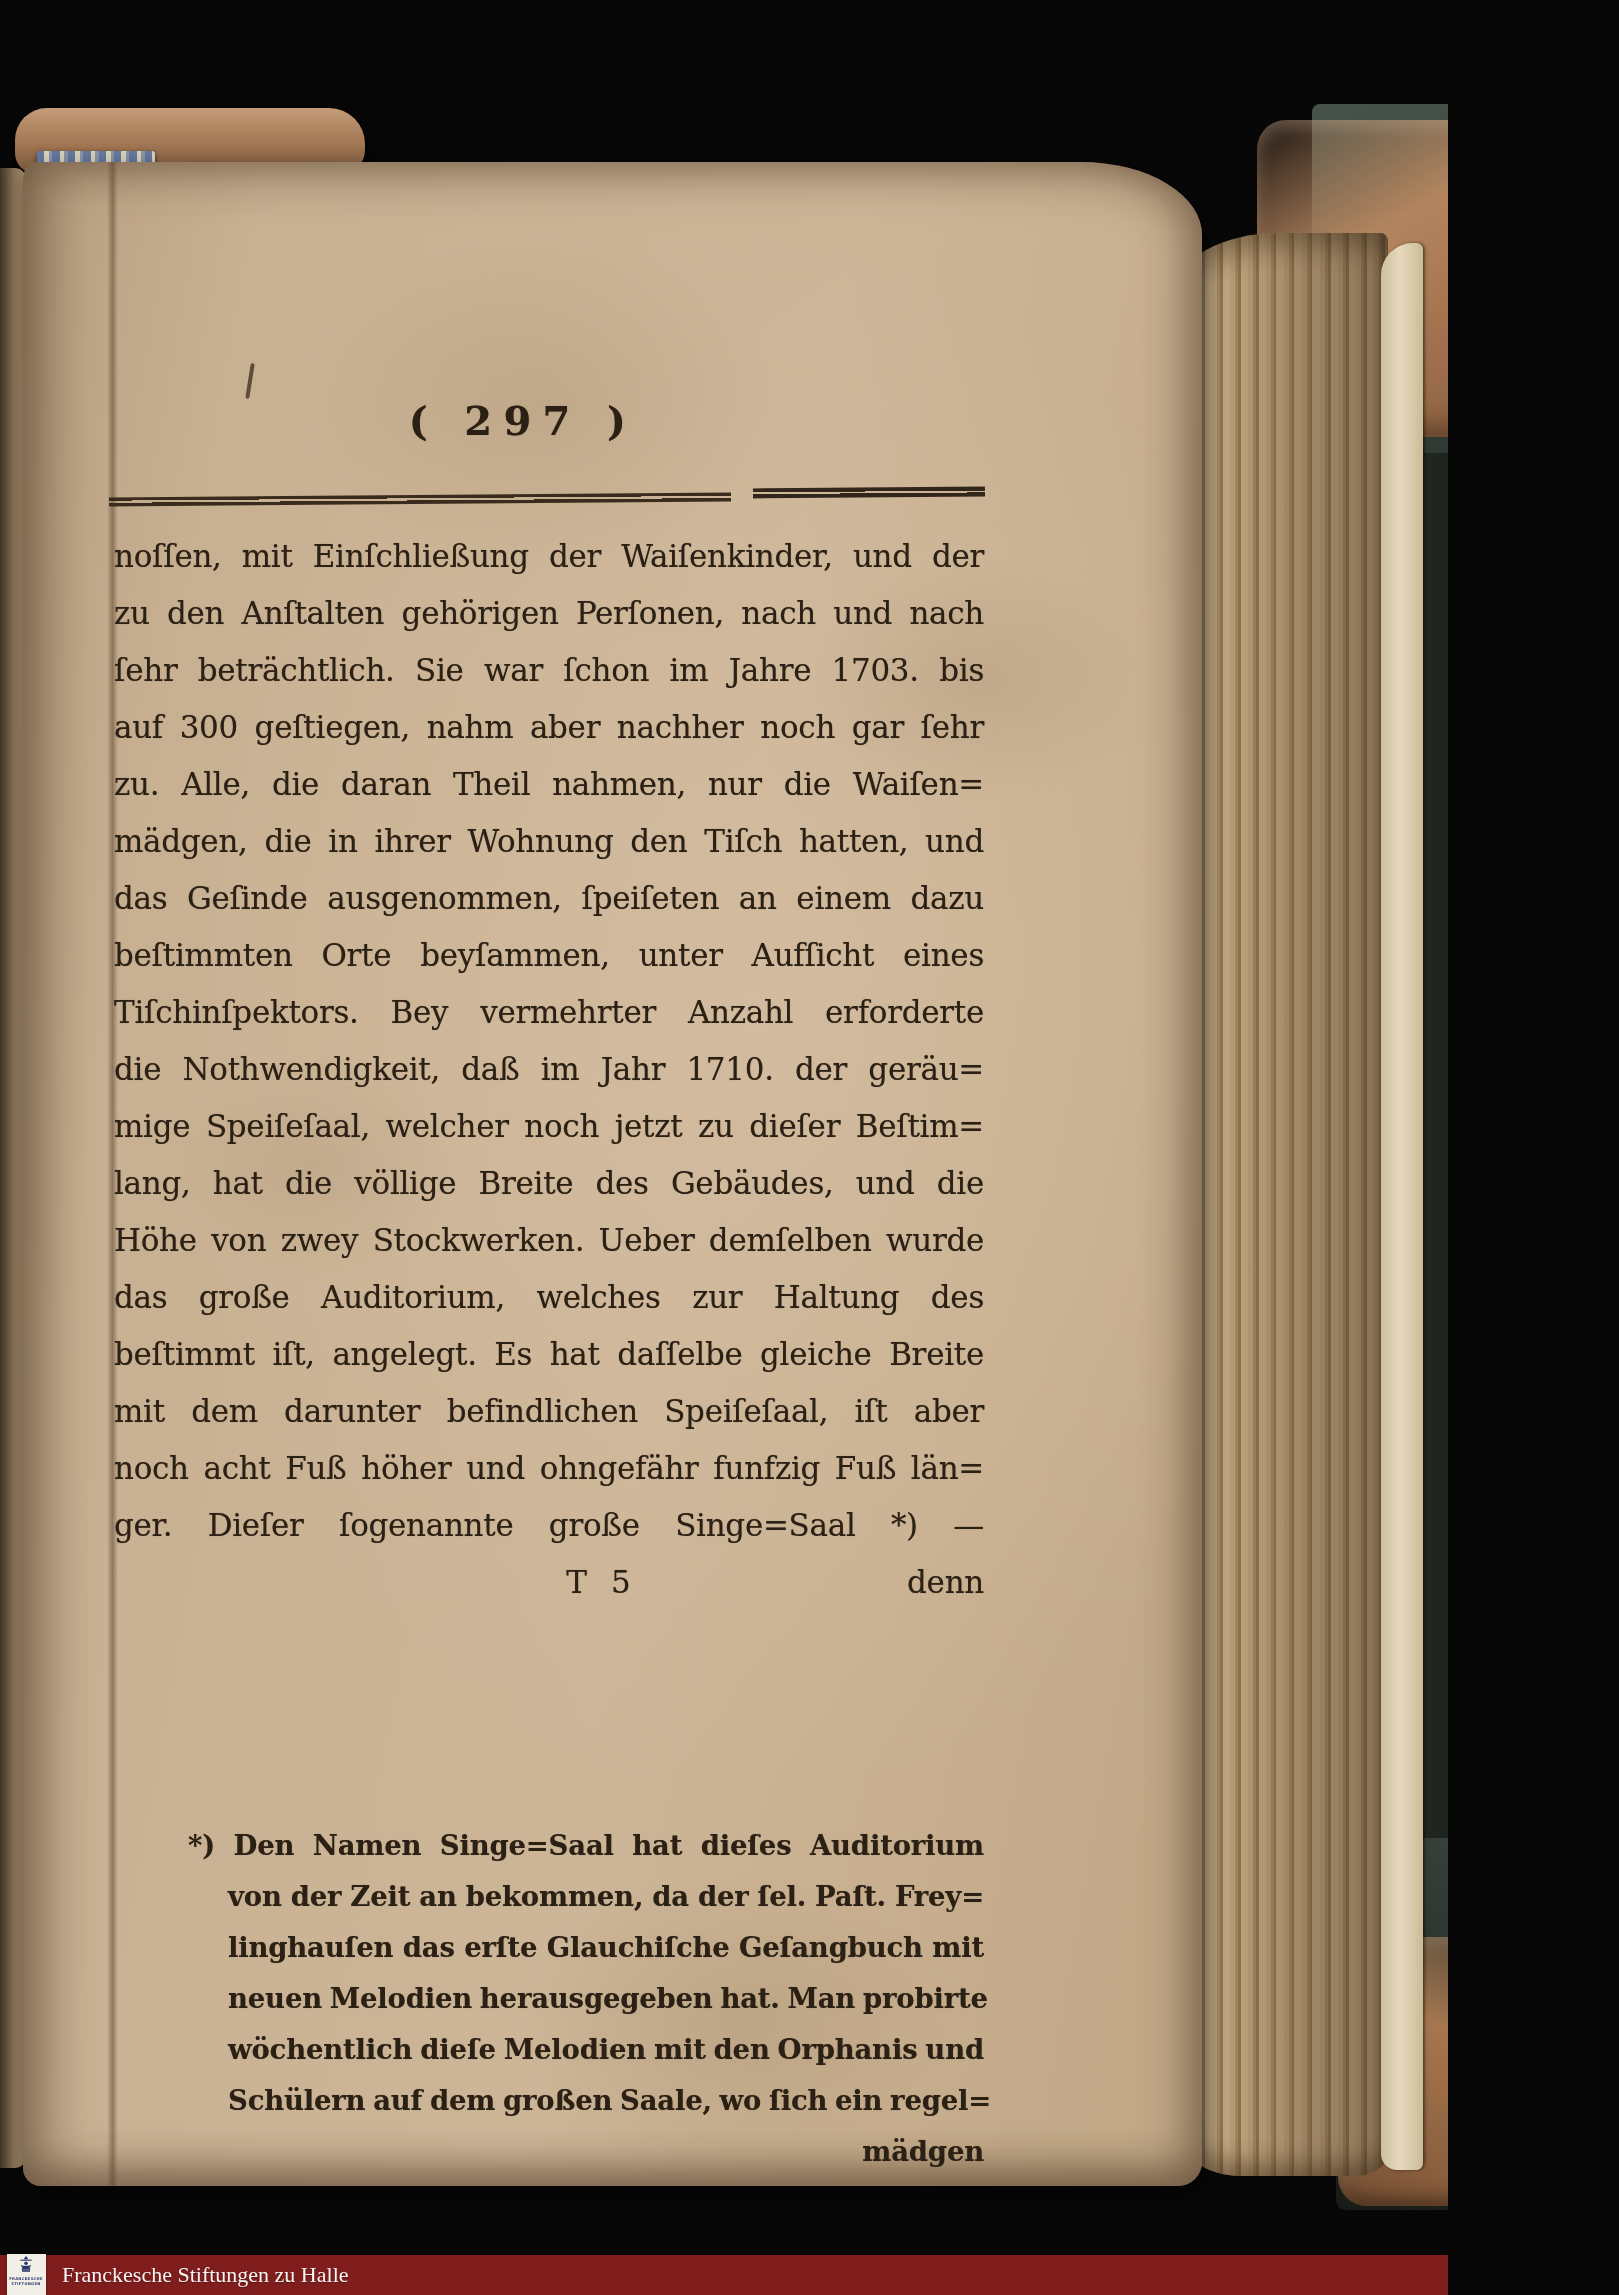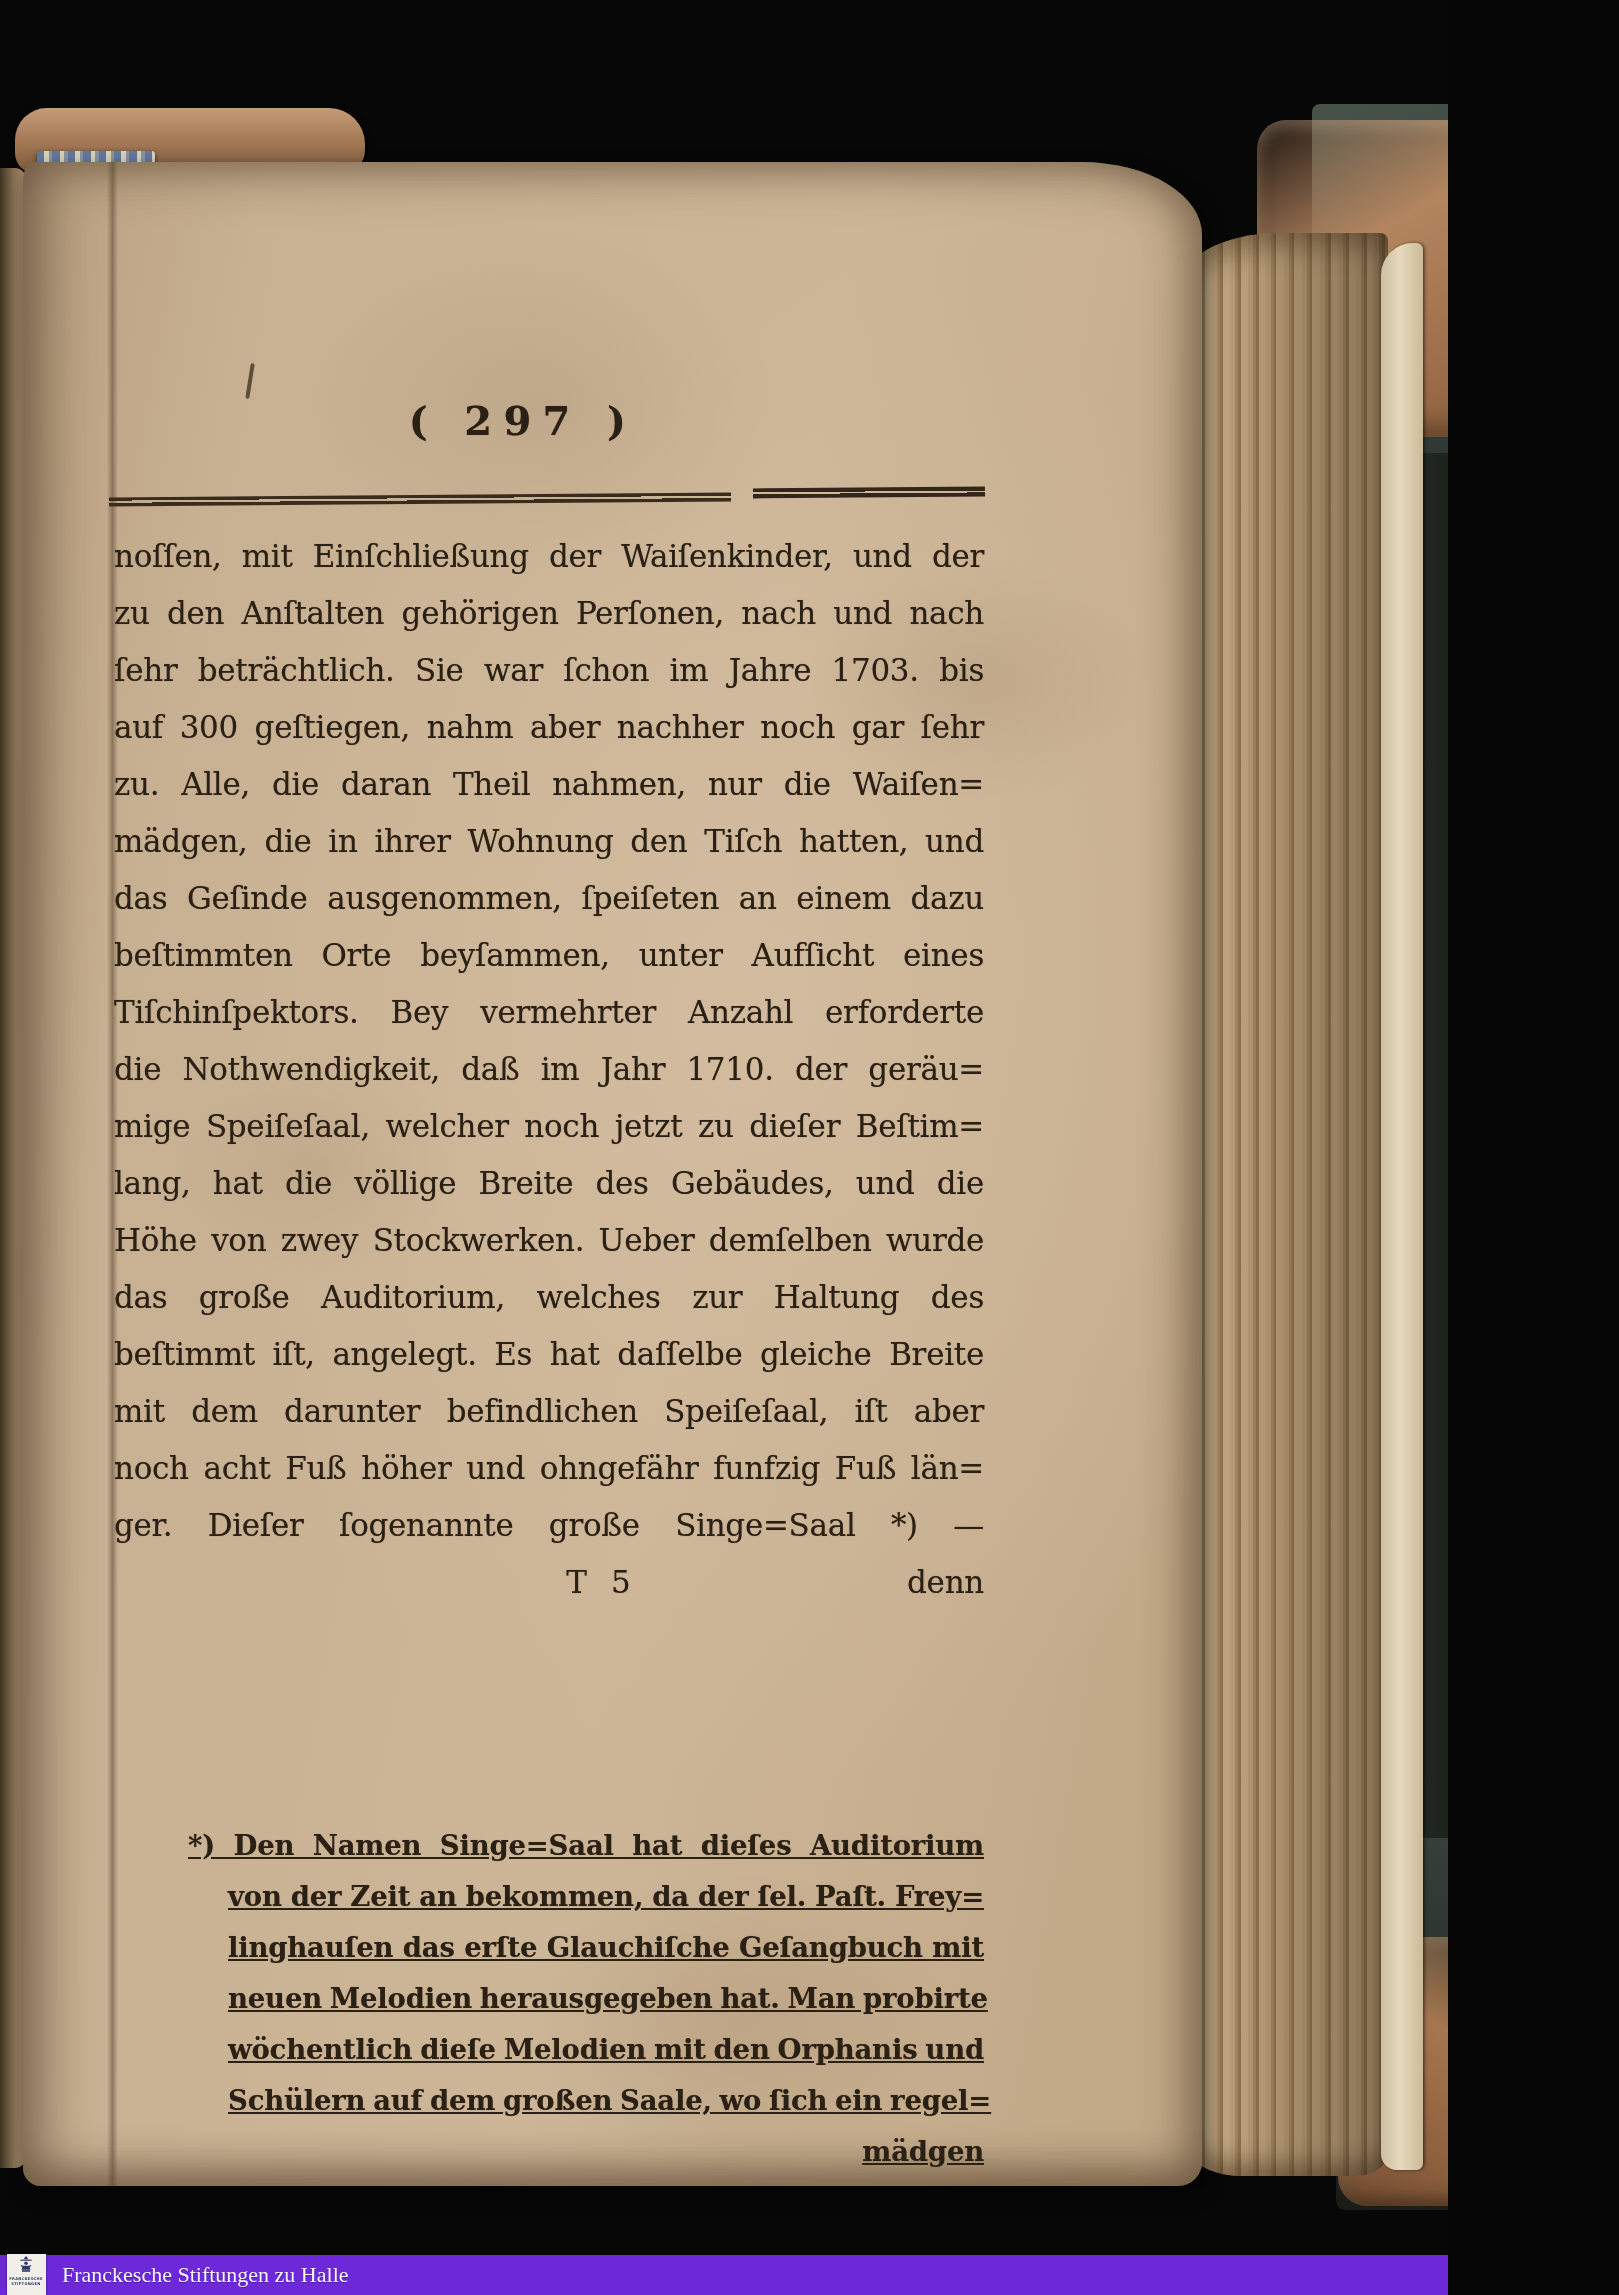--- a/index.html
+++ b/index.html
@@ -78,26 +78,26 @@
     text-shadow:0 0 0.8px rgba(43,32,20,.45);}
   .bline{height:57px;line-height:57px;text-align:justify;text-align-last:justify;white-space:nowrap;}
   .sig-row{display:flex;height:57px;line-height:57px;align-items:center;margin-left:33px;}
   .sig-row .c1{flex:1;}
   .sig-row .sig{transform:translateX(37px);letter-spacing:8px;}
   .sig-row .c2{flex:1;text-align:right;}
 
   .footnote{position:absolute;left:165px;top:1658px;width:796px;color:#2b2014;
     font-size:27.5px;font-weight:bold;letter-spacing:-0.2px;word-spacing:-1.6px;
     text-shadow:0 0 0.8px rgba(43,32,20,.4);}
-  .fline{height:51px;line-height:51px;padding-left:40px;text-align:justify;text-align-last:justify;white-space:nowrap;text-decoration:underline;}
+  .fline{height:51px;line-height:51px;padding-left:40px;text-align:justify;text-align-last:justify;white-space:nowrap;}
   .fline.first{text-indent:-40px;}
   .fline.last{text-align:right;text-align-last:right;}
 
   
-  .footer-bar{position:absolute;left:0;bottom:0;width:1619px;height:40px;background:#6d28d9;}
+  .footer-bar{position:absolute;left:0;bottom:0;width:1619px;height:40px;background:#7f1d1d;}
   .institution-label{position:absolute;left:62px;top:0;height:40px;line-height:40px;
     color:#f5f5f5;font-size:22px;font-family:"Liberation Serif","DejaVu Serif",serif;
     text-shadow:0 0.8px 0.8px rgba(0,0,0,.25);}
   .dfg-logo{position:absolute;right:9.7px;top:4.9px;color:#ffffff;
     font-family:"DejaVu Sans",sans-serif;font-weight:bold;font-size:23px;letter-spacing:0.8px;margin-top:16px;}
   .francke-logo{position:absolute;left:6.5px;bottom:0;width:39px;height:41px;background:#f2efe9;
     display:flex;flex-direction:column;align-items:center;box-shadow:0 0 2.4px rgba(0,0,0,.4);}
   .francke-logo svg{margin-top:2.4px;}
   .francke-logo .lg-text{color:#2b3a6b;font-family:"DejaVu Sans",sans-serif;font-weight:bold;
     font-size:3.7px;line-height:4.4px;letter-spacing:0.3px;text-align:center;margin-top:1.6px;}

